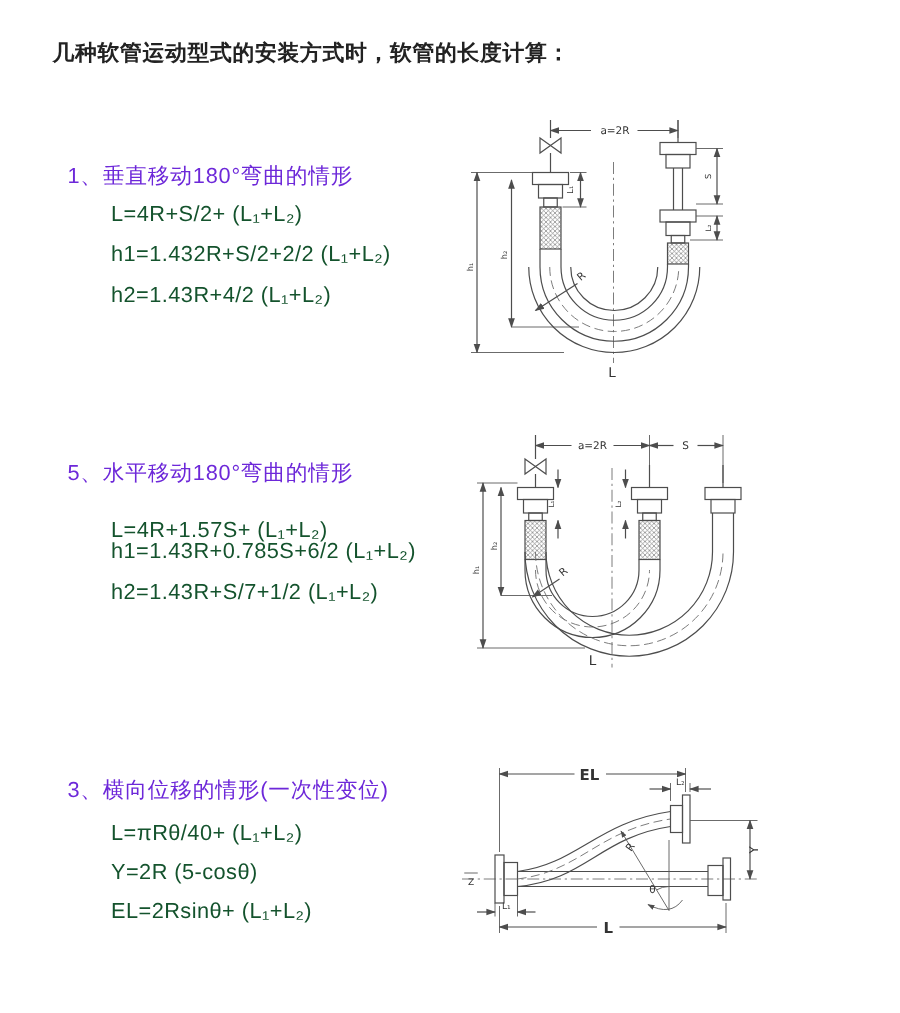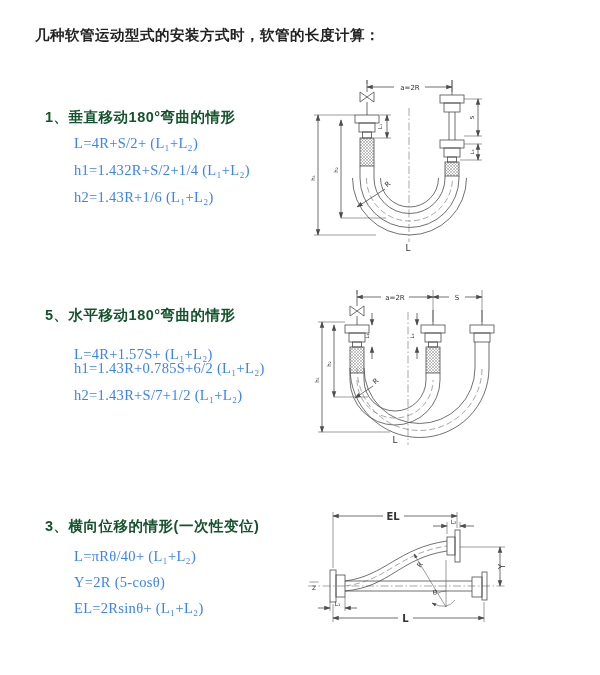--- a/index.html
+++ b/index.html
@@ -11,42 +11,42 @@
     font-family:"Liberation Sans","DejaVu Sans",sans-serif;
     color:#2a2a2a;
   }
   .abs{position:absolute;}
   .doc-title{
     left:35px;top:26px;
     font-size:14.5px;font-weight:600;letter-spacing:0.5px;color:#222;
   }
   .sec-heading{
     left:45px;
-    font-size:14.5px;font-weight:700;letter-spacing:0.5px;color:#14532d;
+    font-size:14.5px;font-weight:400;letter-spacing:0.5px;color:#6d28d9;
   }
   .formula{
     left:74px;
-    font-size:14.5px;font-weight:500;letter-spacing:0.3px;color:#3b82f6;font-family:Liberation Serif, serif;
+    font-size:14.5px;font-weight:500;letter-spacing:0.3px;color:#14532d;
   }
   svg{position:absolute;overflow:visible;}
   svg .ln{stroke:#4d4d4d;stroke-width:0.8;fill:none;}
   svg .thin{stroke:#5a5a5a;stroke-width:0.6;fill:none;}
   svg .cl{stroke:#6d6d6d;stroke-width:0.6;fill:none;stroke-dasharray:8 2.5 1.5 2.5;}
   svg .dashc{stroke:#6d6d6d;stroke-width:0.6;fill:none;stroke-dasharray:6 3;}
   svg text{fill:#333;stroke:none;font-family:"DejaVu Sans","Liberation Sans",sans-serif;}
 </style>
 </head>
 <body>
 
 <div class="abs doc-title">几种软管运动型式的安装方式时，软管的长度计算：</div>
 
 <div class="abs sec-heading" style="top:108px">1、垂直移动180°弯曲的情形</div>
 <div class="abs formula" style="top:135px">L=4R+S/2+ (L₁+L₂)</div>
-<div class="abs formula" style="top:162px">h1=1.432R+S/2+1/4 (L₁+L₂)</div>
-<div class="abs formula" style="top:189px">h2=1.43R+1/6 (L₁+L₂)</div>
+<div class="abs formula" style="top:162px">h1=1.432R+S/2+2/2 (L₁+L₂)</div>
+<div class="abs formula" style="top:189px">h2=1.43R+4/2 (L₁+L₂)</div>
 
 <svg style="left:310px;top:70px" width="290" height="190" viewBox="0 0 290 190">
   <defs>
     <marker id="m1" viewBox="0 0 10 10" refX="9" refY="5" markerWidth="8" markerHeight="8" orient="auto-start-reverse">
       <path d="M0,1.5 L10,5 L0,8.5 z" fill="#4d4d4d"></path>
     </marker>
     <pattern id="br1" width="3" height="3" patternUnits="userSpaceOnUse">
       <path d="M0,3 L3,0 M0,0 L3,3" stroke="#7a7a7a" stroke-width="0.45"></path>
     </pattern>
   </defs>

